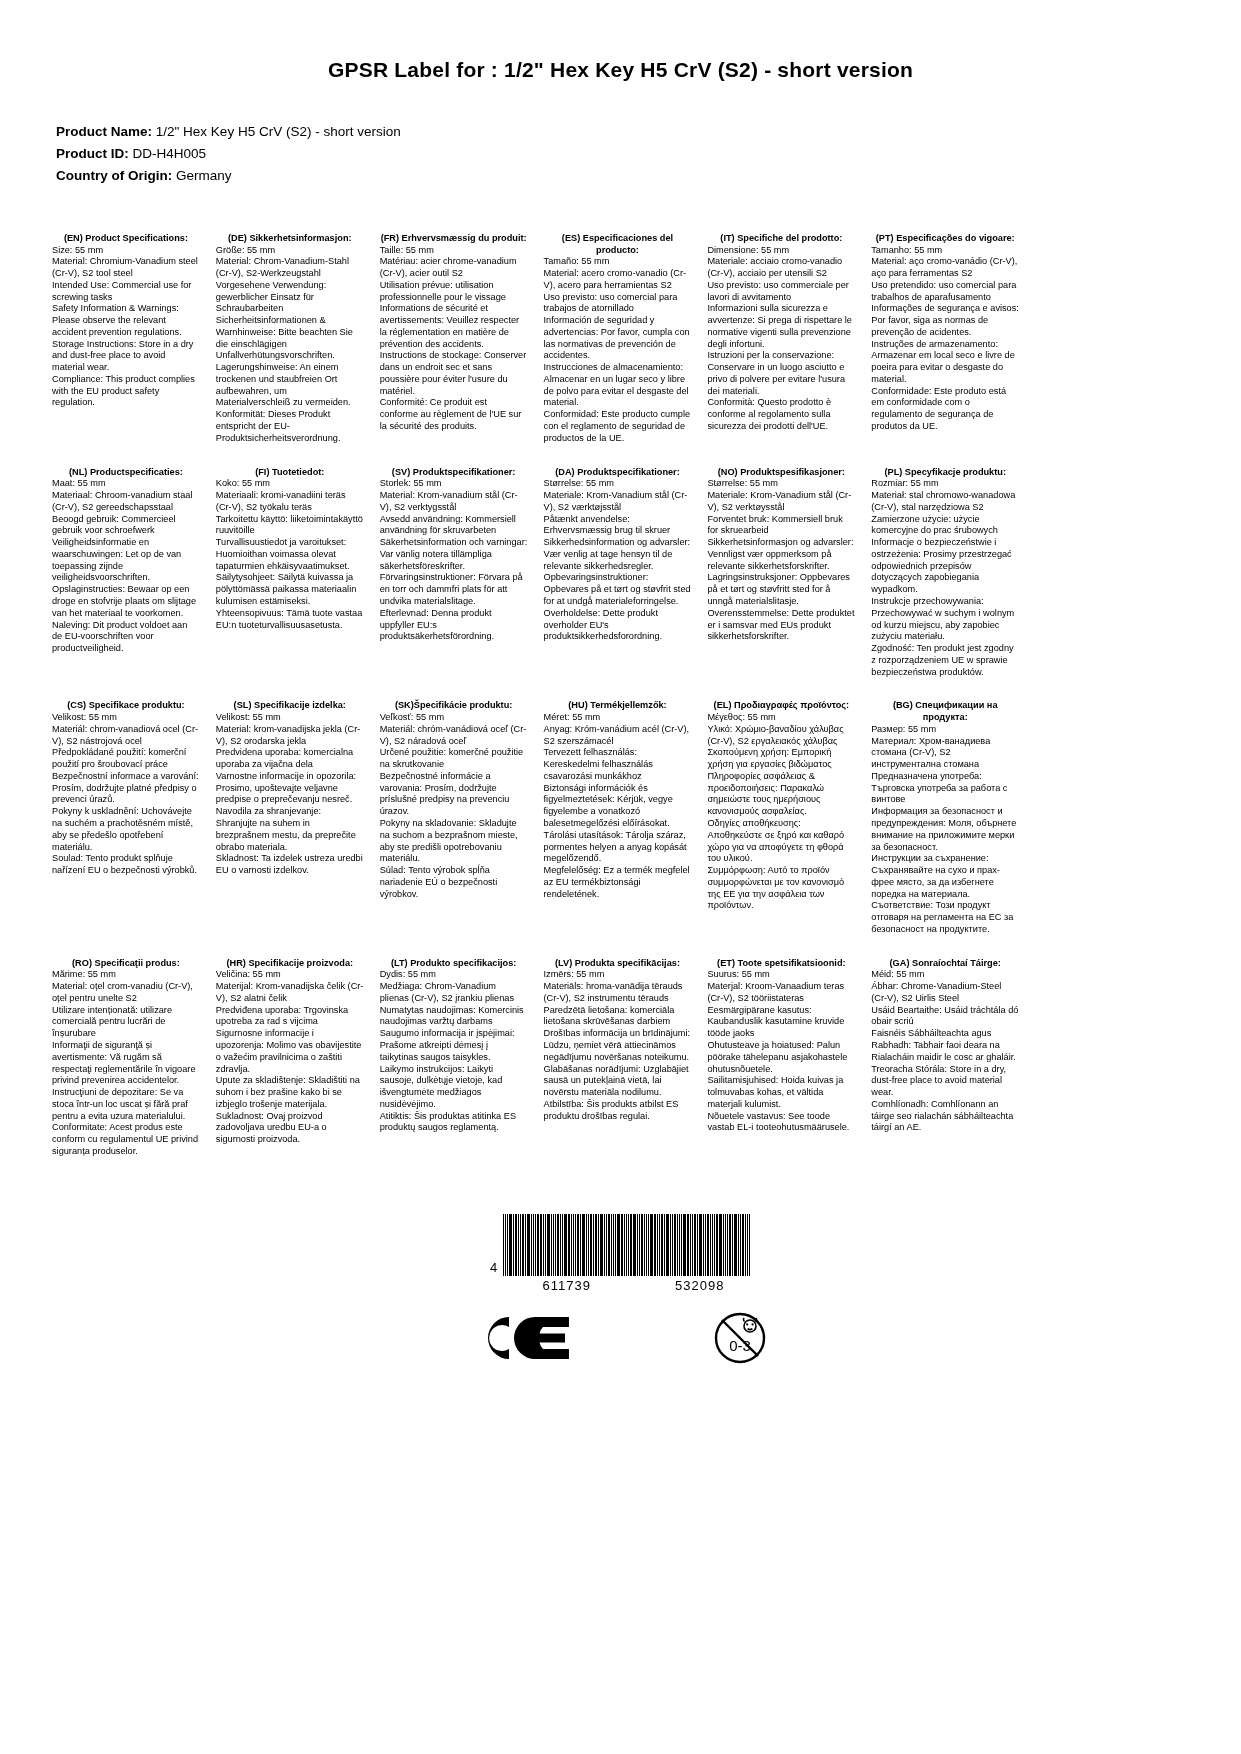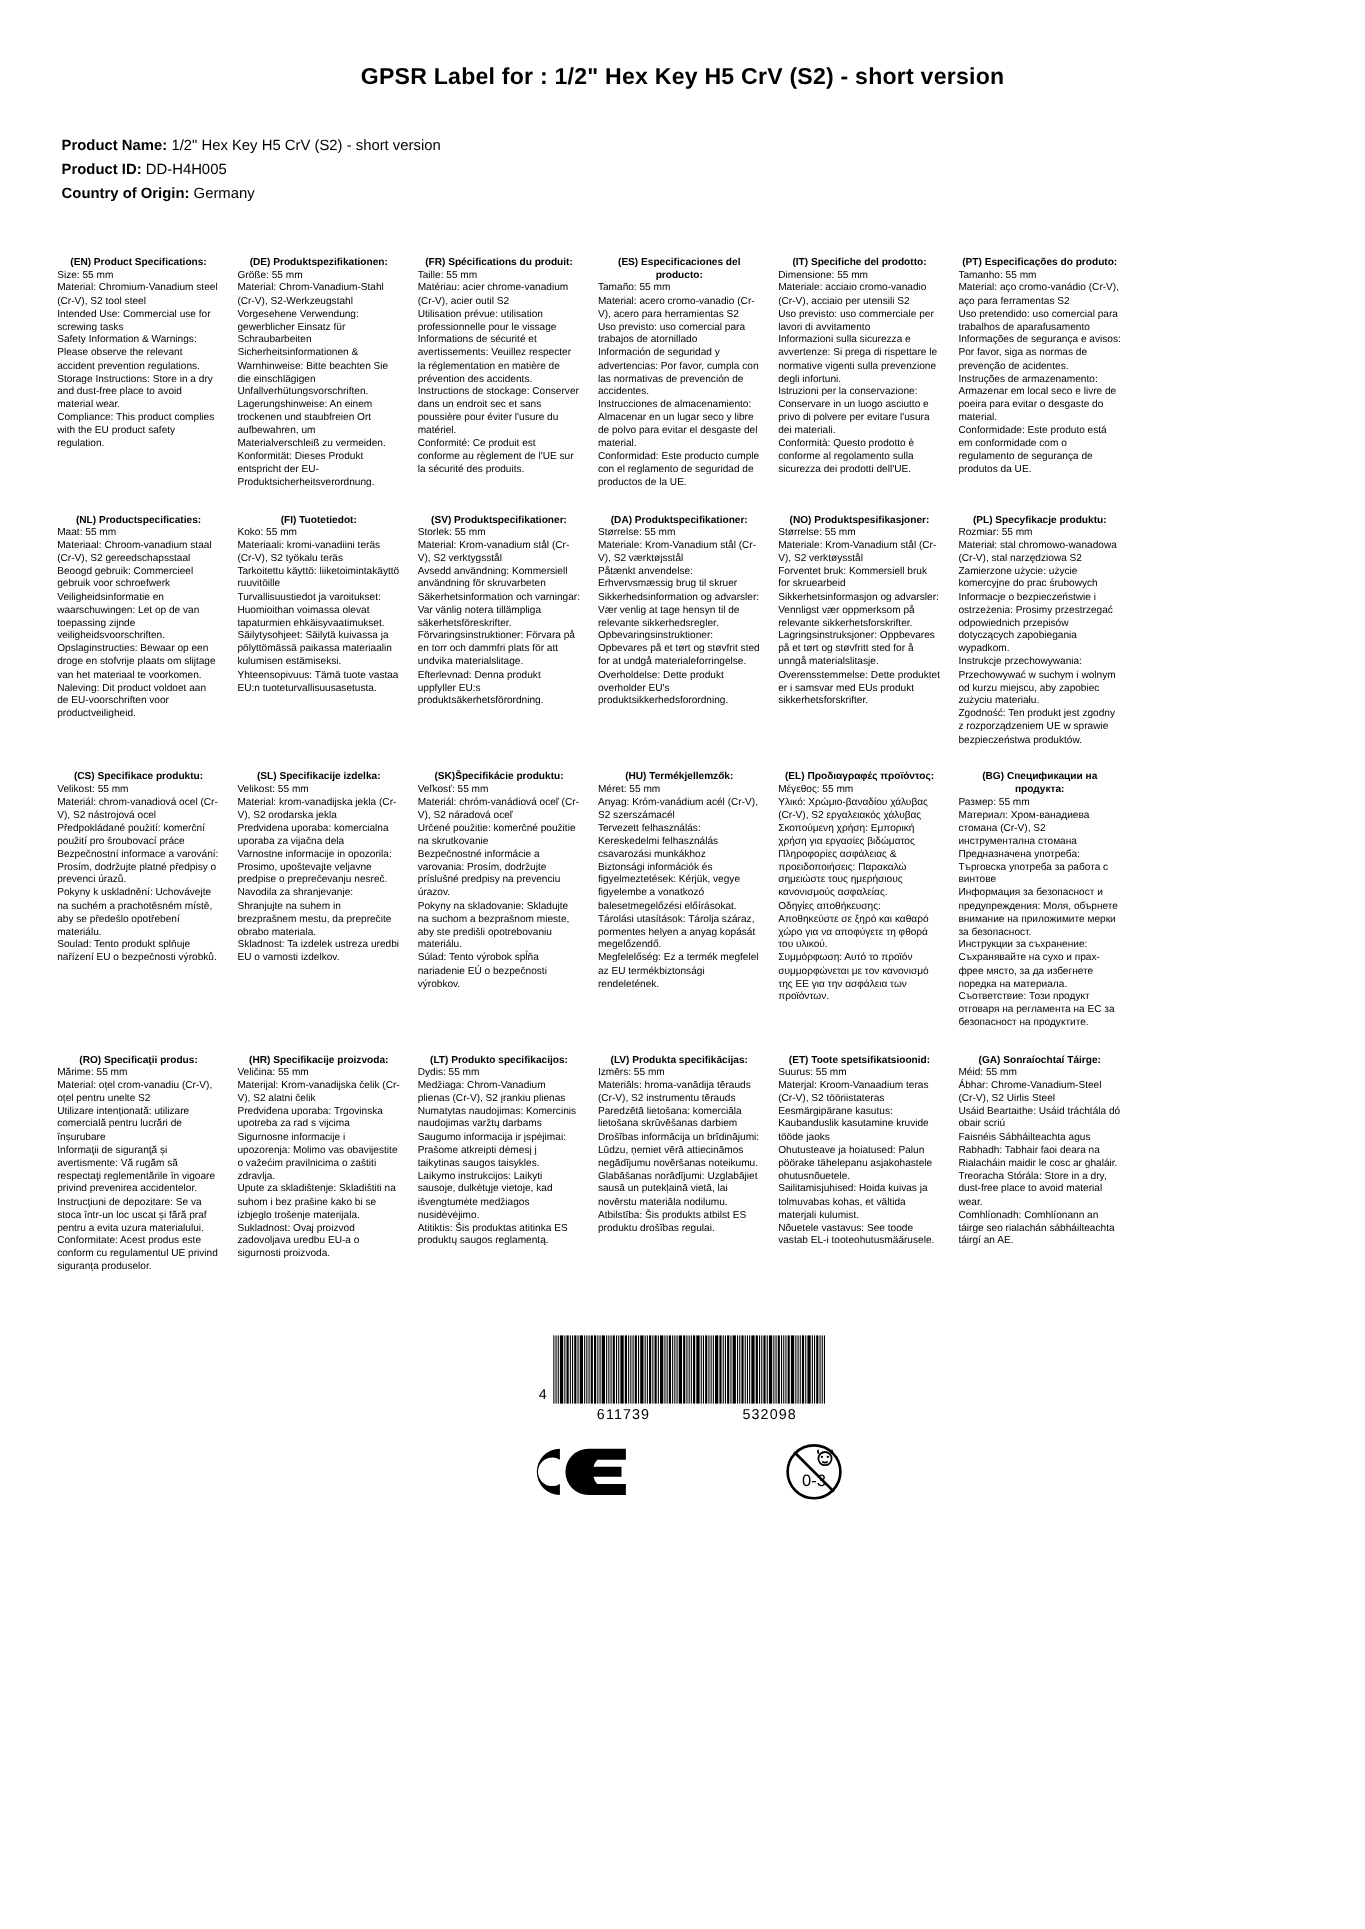--- a/index.html
+++ b/index.html
@@ -149,30 +149,30 @@
     <div class="spec-cell">
       <span class="spec-head">(EN) Product Specifications:</span>
       <span class="spec-body">Size: 55 mm
 Material: Chromium-Vanadium steel (Cr-V), S2 tool steel
 Intended Use: Commercial use for screwing tasks
 Safety Information &amp; Warnings: Please observe the relevant accident prevention regulations.
 Storage Instructions: Store in a dry and dust-free place to avoid material wear.
 Compliance: This product complies with the EU product safety regulation.</span>
     </div>
     <div class="spec-cell">
-      <span class="spec-head">(DE) Produktspezifikationen:</span>
+      <span class="spec-head">(DE) Sikkerhetsinformasjon:</span>
       <span class="spec-body">Größe: 55 mm
 Material: Chrom-Vanadium-Stahl (Cr-V), S2-Werkzeugstahl
 Vorgesehene Verwendung: gewerblicher Einsatz für Schraubarbeiten
 Sicherheitsinformationen &amp; Warnhinweise: Bitte beachten Sie die einschlägigen Unfallverhütungsvorschriften.
 Lagerungshinweise: An einem trockenen und staubfreien Ort aufbewahren, um Materialverschleiß zu vermeiden.
 Konformität: Dieses Produkt entspricht der EU-Produktsicherheitsverordnung.</span>
     </div>
     <div class="spec-cell">
-      <span class="spec-head">(FR) Spécifications du produit:</span>
+      <span class="spec-head">(FR) Erhvervsmæssig du produit:</span>
       <span class="spec-body">Taille: 55 mm
 Matériau: acier chrome-vanadium (Cr-V), acier outil S2
 Utilisation prévue: utilisation professionnelle pour le vissage
 Informations de sécurité et avertissements: Veuillez respecter la réglementation en matière de prévention des accidents.
 Instructions de stockage: Conserver dans un endroit sec et sans poussière pour éviter l'usure du matériel.
 Conformité: Ce produit est conforme au règlement de l'UE sur la sécurité des produits.</span>
     </div>
     <div class="spec-cell">
       <span class="spec-head">(ES) Especificaciones del producto:</span>
       <span class="spec-body">Tamaño: 55 mm
@@ -185,21 +185,21 @@
     <div class="spec-cell">
       <span class="spec-head">(IT) Specifiche del prodotto:</span>
       <span class="spec-body">Dimensione: 55 mm
 Materiale: acciaio cromo-vanadio (Cr-V), acciaio per utensili S2
 Uso previsto: uso commerciale per lavori di avvitamento
 Informazioni sulla sicurezza e avvertenze: Si prega di rispettare le normative vigenti sulla prevenzione degli infortuni.
 Istruzioni per la conservazione: Conservare in un luogo asciutto e privo di polvere per evitare l'usura dei materiali.
 Conformità: Questo prodotto è conforme al regolamento sulla sicurezza dei prodotti dell'UE.</span>
     </div>
     <div class="spec-cell">
-      <span class="spec-head">(PT) Especificações do produto:</span>
+      <span class="spec-head">(PT) Especificações do vigoare:</span>
       <span class="spec-body">Tamanho: 55 mm
 Material: aço cromo-vanádio (Cr-V), aço para ferramentas S2
 Uso pretendido: uso comercial para trabalhos de aparafusamento
 Informações de segurança e avisos: Por favor, siga as normas de prevenção de acidentes.
 Instruções de armazenamento: Armazenar em local seco e livre de poeira para evitar o desgaste do material.
 Conformidade: Este produto está em conformidade com o regulamento de segurança de produtos da UE.</span>
     </div>
     <div class="spec-cell"></div>
 
     <div class="spec-cell">

